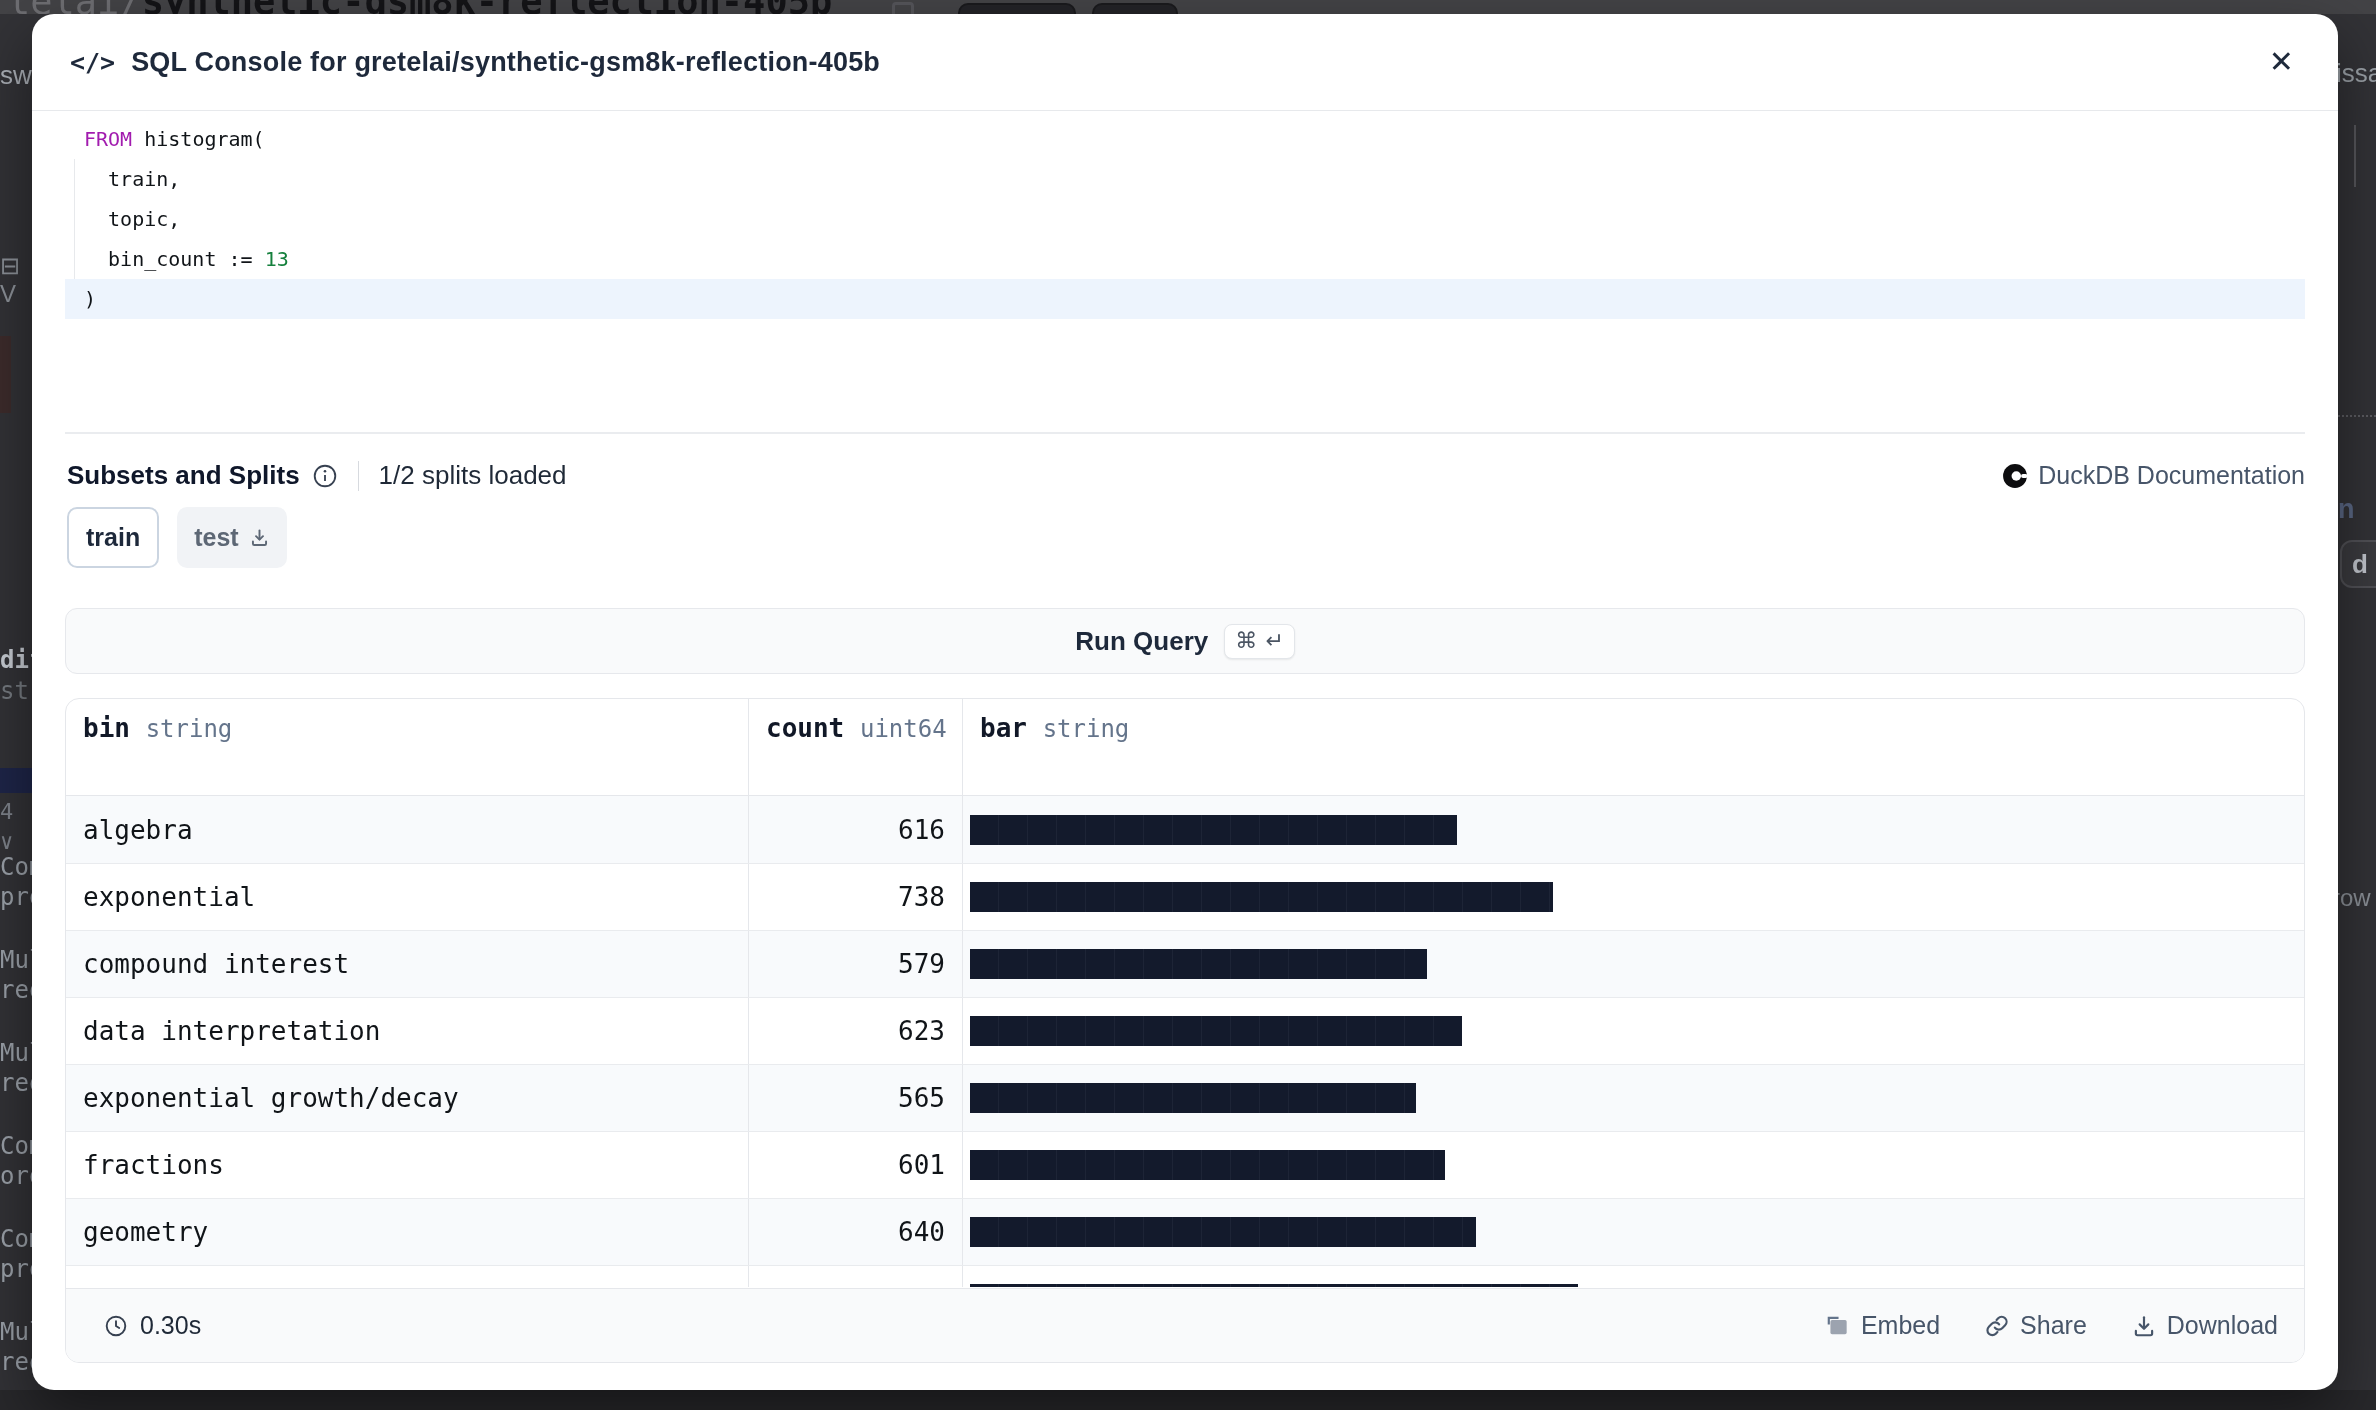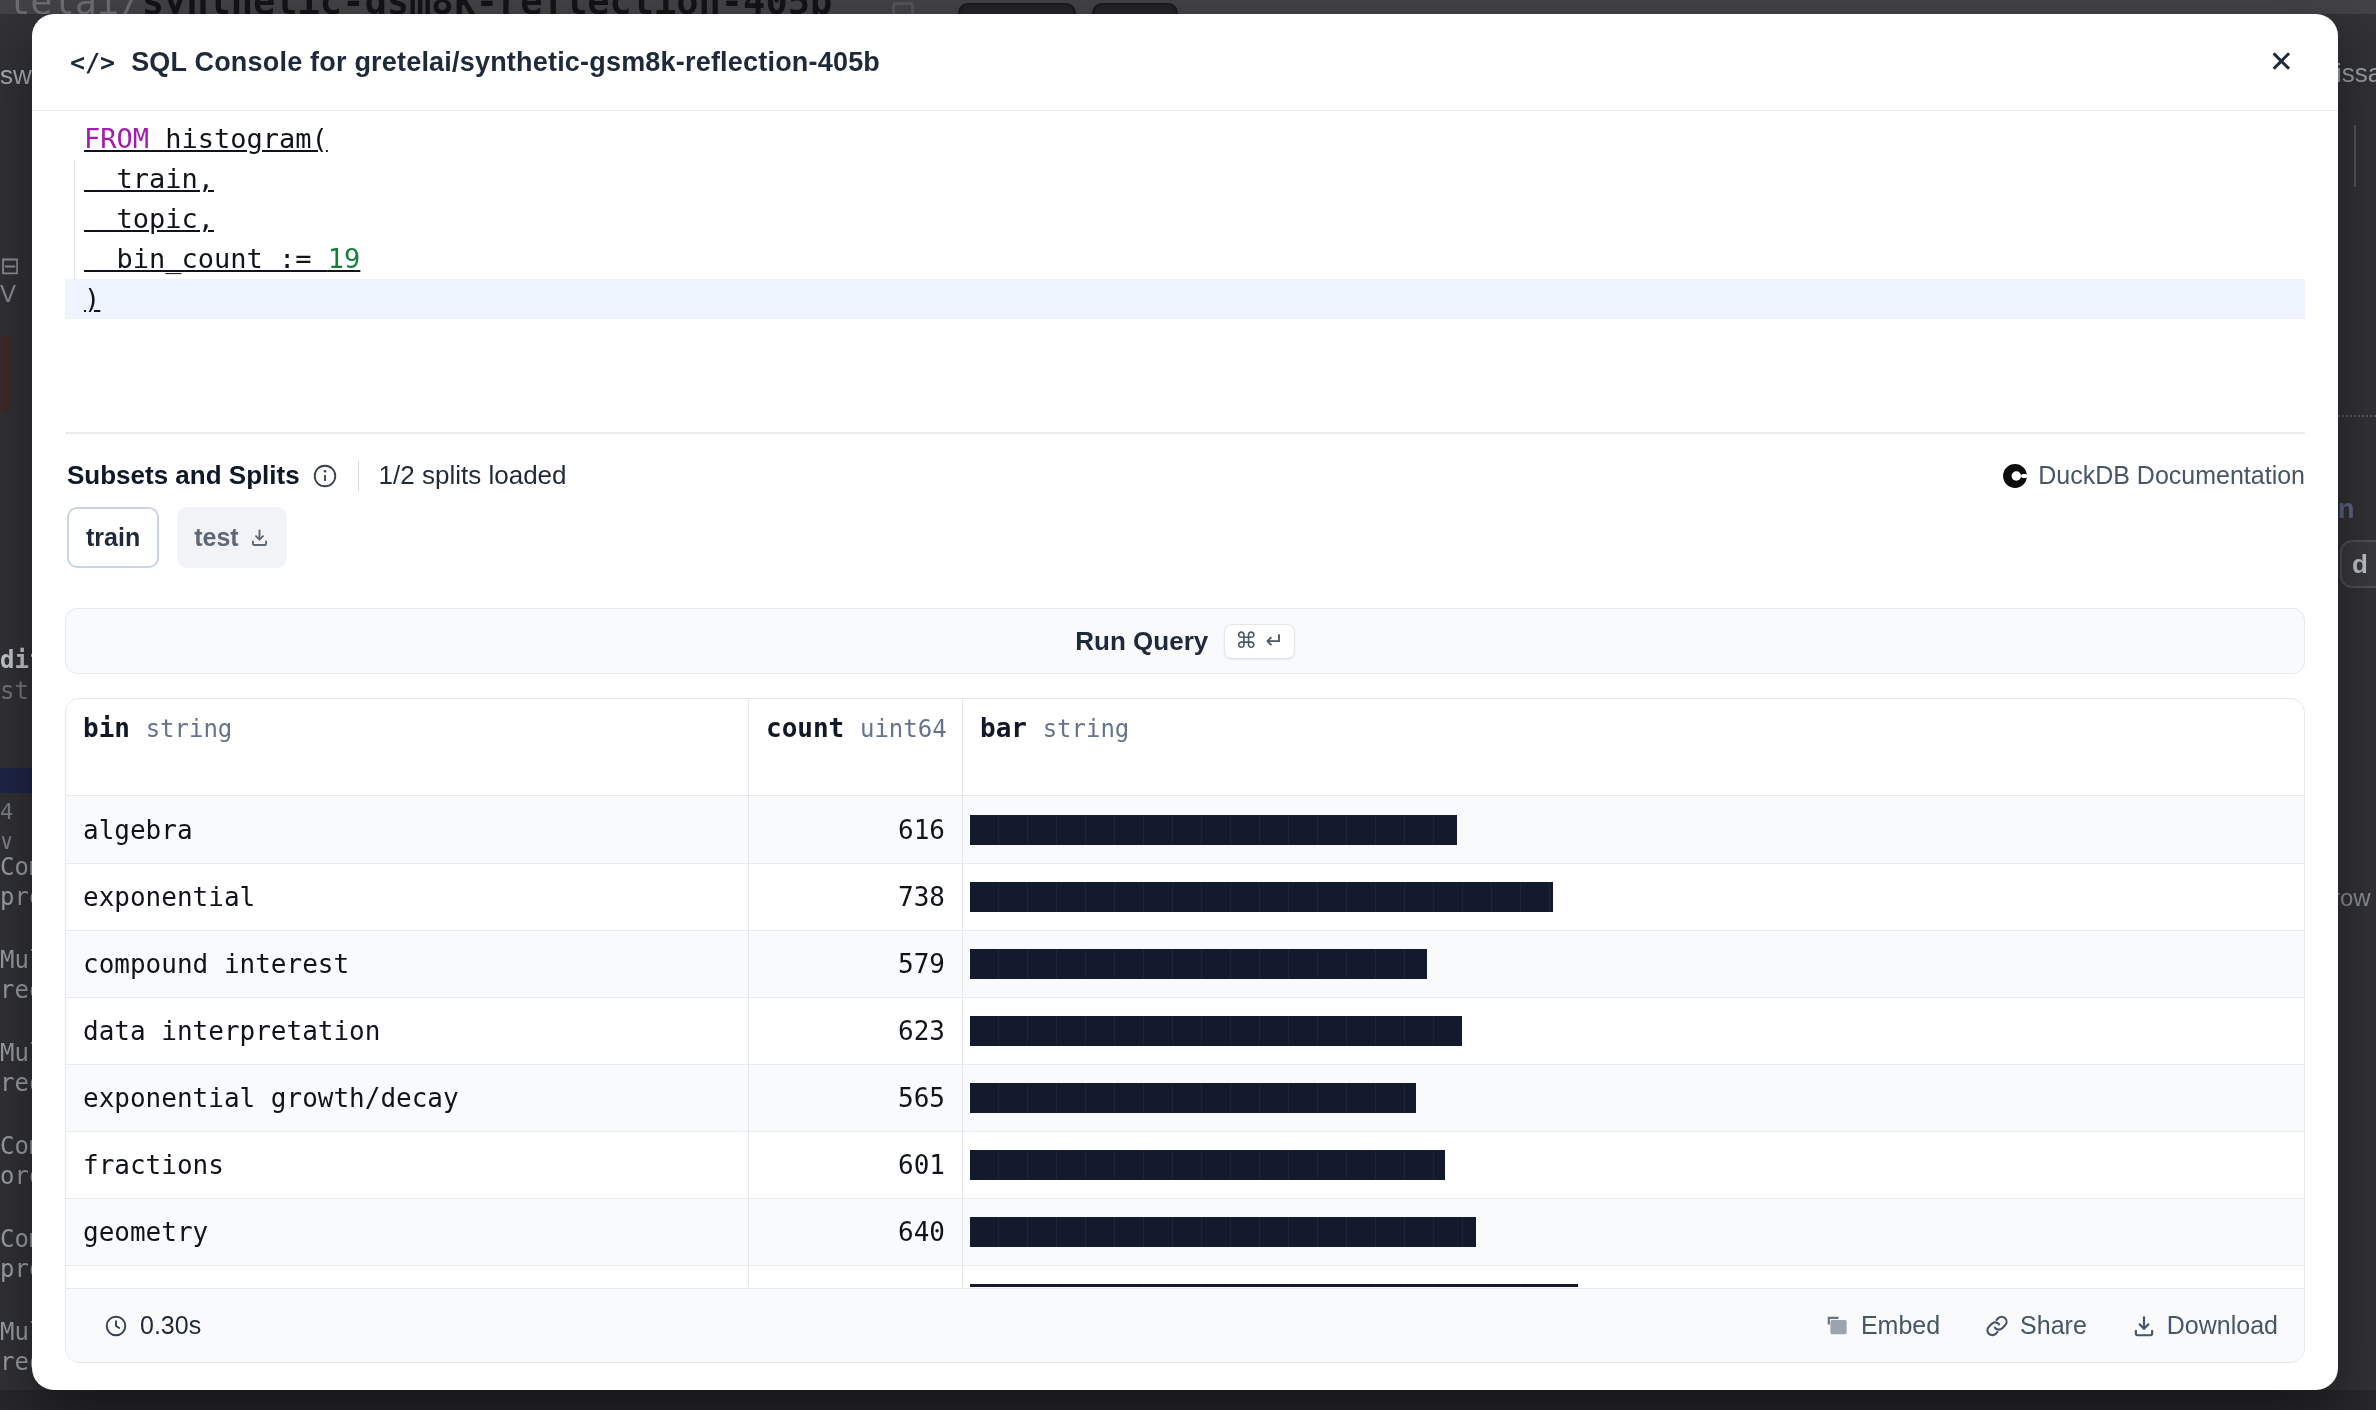--- a/index.html
+++ b/index.html
@@ -36,21 +36,21 @@
 
   .modal-header { height:97px; border-bottom:1px solid #e7e9ec; display:flex; align-items:center;
     padding:0 44px 0 38px; gap:16px; }
   .code-glyph { font-family:"DejaVu Sans Mono", monospace; font-size:25px; font-weight:bold; color:#1e293b; }
   .modal-title { font-size:27px; font-weight:bold; color:#1e293b; letter-spacing:.2px; }
   .close-btn { margin-left:auto; font-family:"DejaVu Sans", sans-serif; font-size:30px; font-weight:300;
     color:#1e293b; background:none; border:none; cursor:pointer; line-height:1; }
 
   
   .code-area { position:relative; padding-top:8px; font-family:"DejaVu Sans Mono", monospace;
-    font-size:27px; color:#101418;text-decoration:underline; }
+    font-size:20px; color:#101418; }
   .code-line { height:40px; line-height:40px; margin:0 33px; padding-left:19px; white-space:pre; }
   .code-line.active { background:#edf4fd; }
   .tk-kw { color:#a21caf; }
   .tk-num { color:#15803d; }
   .indent-guide { position:absolute; left:42px; top:48px; width:1px; height:120px; background:#e7e9ec; }
 
   .section-divider { margin:113px 33px 0; border-top:2px solid #eaecef; }
 
   
   .subsets-row { margin:26px 33px 16px 35px; display:flex; align-items:center; }
@@ -149,21 +149,21 @@
     <span class="modal-title">SQL Console for gretelai/synthetic-gsm8k-reflection-405b</span>
     <button class="close-btn">✕</button>
   </div>
 
   <div class="code-area">
     <div class="indent-guide"></div>
     <div id="code-lines">
         <div class="code-line"><span class="tk-kw">FROM</span><span class="tk-pl"> histogram(</span></div>
         <div class="code-line"><span class="tk-pl">  train,</span></div>
         <div class="code-line"><span class="tk-pl">  topic,</span></div>
-        <div class="code-line"><span class="tk-pl">  bin_count := </span><span class="tk-num">19</span></div>
+        <div class="code-line"><span class="tk-pl">  bin_count := </span><span class="tk-num">13</span></div>
         <div class="code-line active"><span class="tk-pl">)</span></div>
       </div>
   </div>
 
   <div class="section-divider"></div>
 
   <div class="subsets-row">
     <span class="subsets-heading">Subsets and Splits</span>
     <span class="info-icon">
       <svg width="26" height="26" viewBox="0 0 24 24" fill="none" stroke="#374151" stroke-width="1.7">

